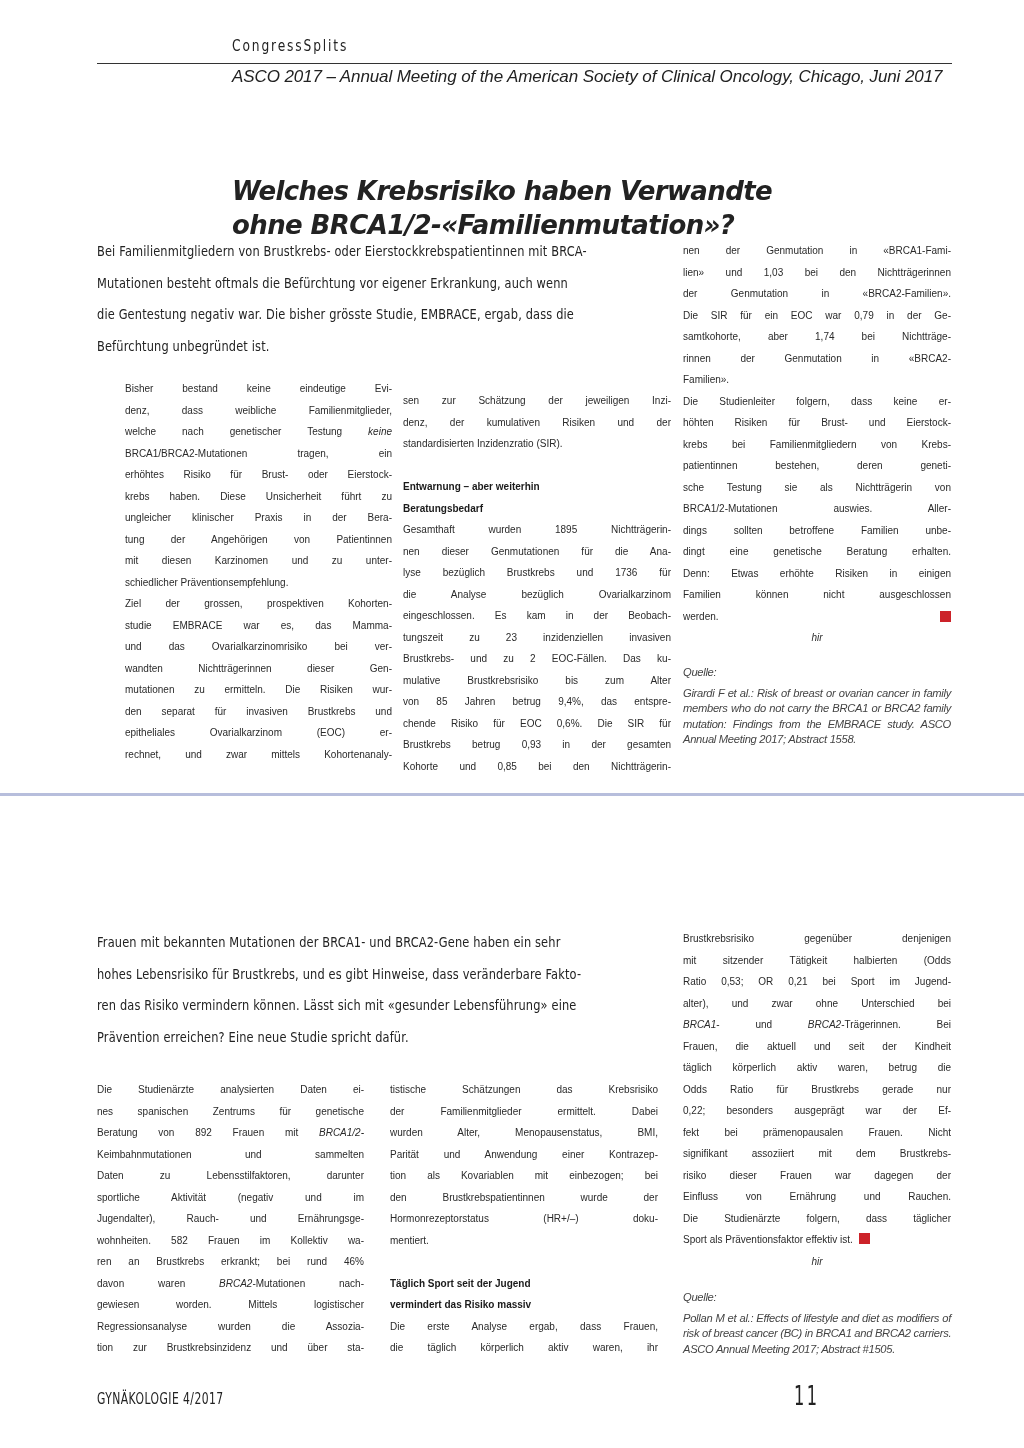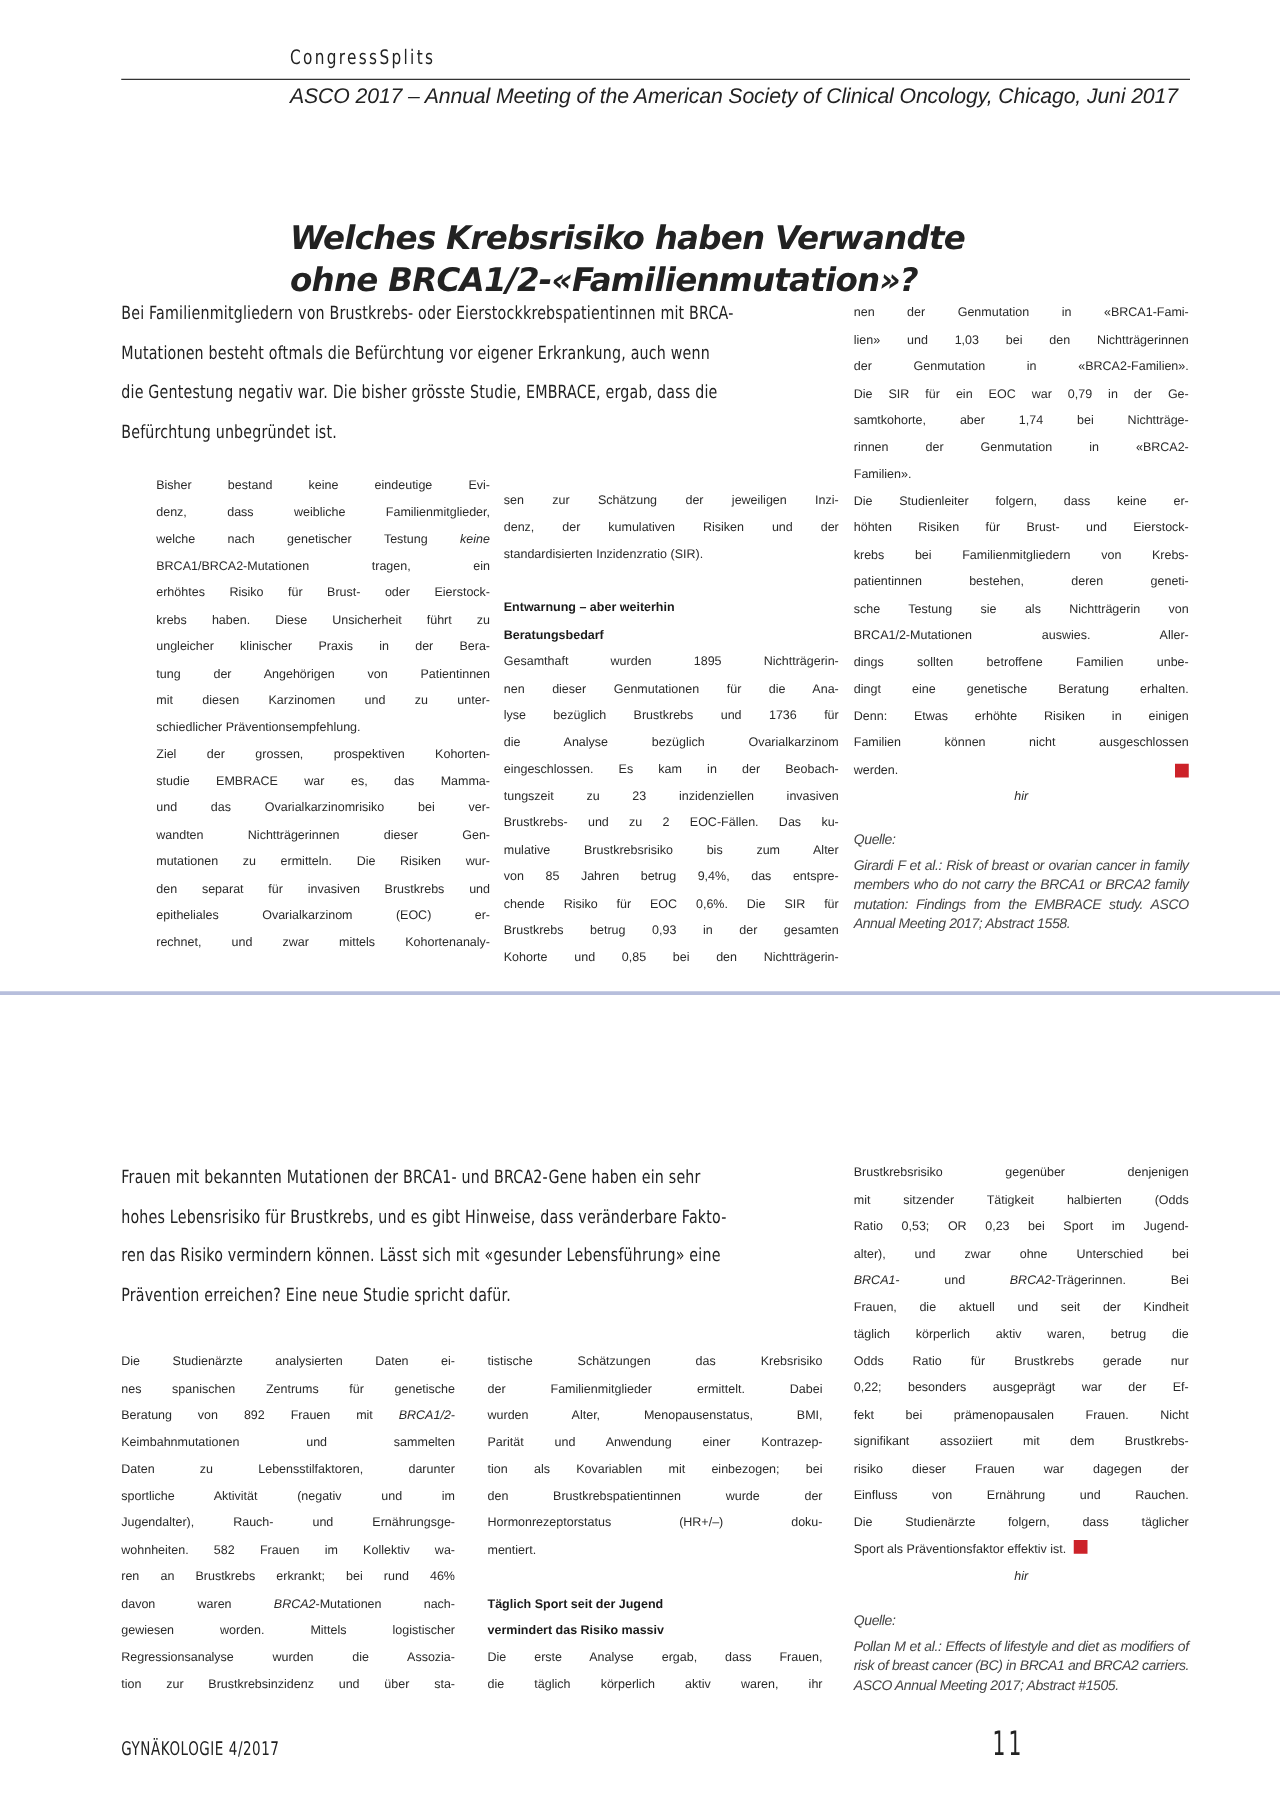--- a/index.html
+++ b/index.html
@@ -167,21 +167,21 @@
   <span class="gap"></span>
   <span class="sub">Täglich Sport seit der Jugend</span>
   <span class="sub">vermindert das Risiko massiv</span>
   <span class="ln">Die erste Analyse ergab, dass Frauen,</span>
   <span class="ln">die täglich körperlich aktiv waren, ihr</span>
 </div>
 
 <div class="col" style="left:683px; top:928px; width:268px;">
   <span class="ln">Brustkrebsrisiko gegenüber denjenigen</span>
   <span class="ln">mit sitzender Tätigkeit halbierten (Odds</span>
-  <span class="ln">Ratio 0,53; OR 0,23 bei Sport im Jugend-</span>
+  <span class="ln">Ratio 0,53; OR 0,21 bei Sport im Jugend-</span>
   <span class="ln">alter), und zwar ohne Unterschied bei</span>
   <span class="ln"><i>BRCA1</i><span>- und </span><i>BRCA2</i><span>-Trägerinnen. Bei</span></span>
   <span class="ln">Frauen, die aktuell und seit der Kindheit</span>
   <span class="ln">täglich körperlich aktiv waren, betrug die</span>
   <span class="ln">Odds Ratio für Brustkrebs gerade nur</span>
   <span class="ln">0,22; besonders ausgeprägt war der Ef-</span>
   <span class="ln">fekt bei prämenopausalen Frauen. Nicht</span>
   <span class="ln">signifikant assoziiert mit dem Brustkrebs-</span>
   <span class="ln">risiko dieser Frauen war dagegen der</span>
   <span class="ln">Einfluss von Ernährung und Rauchen.</span>

